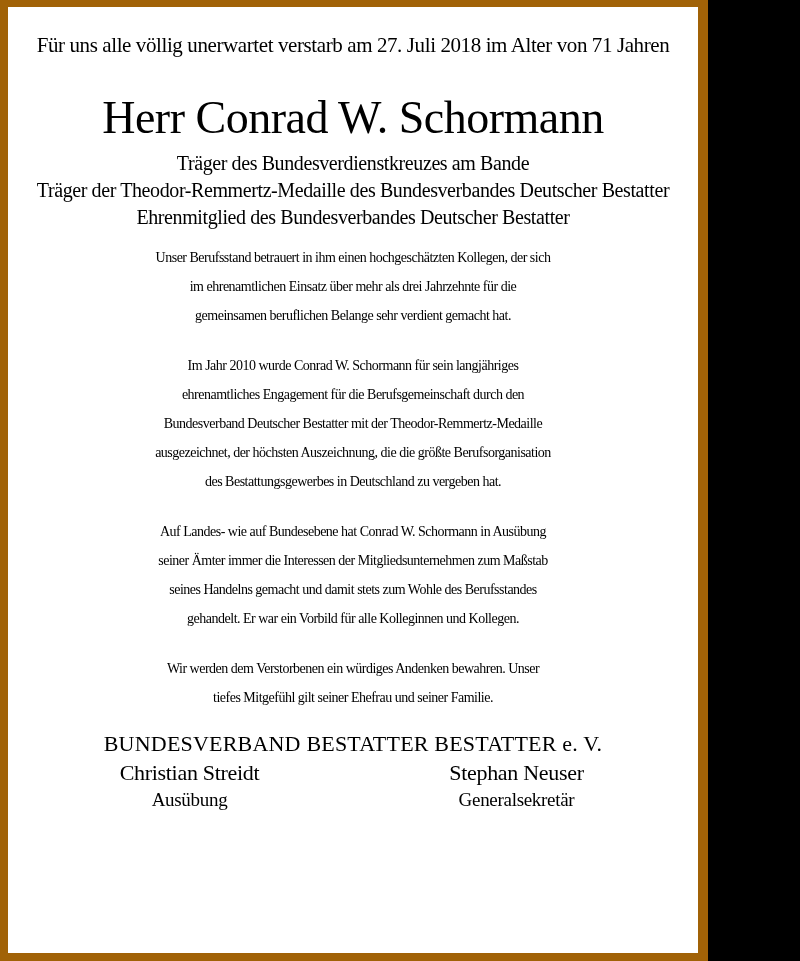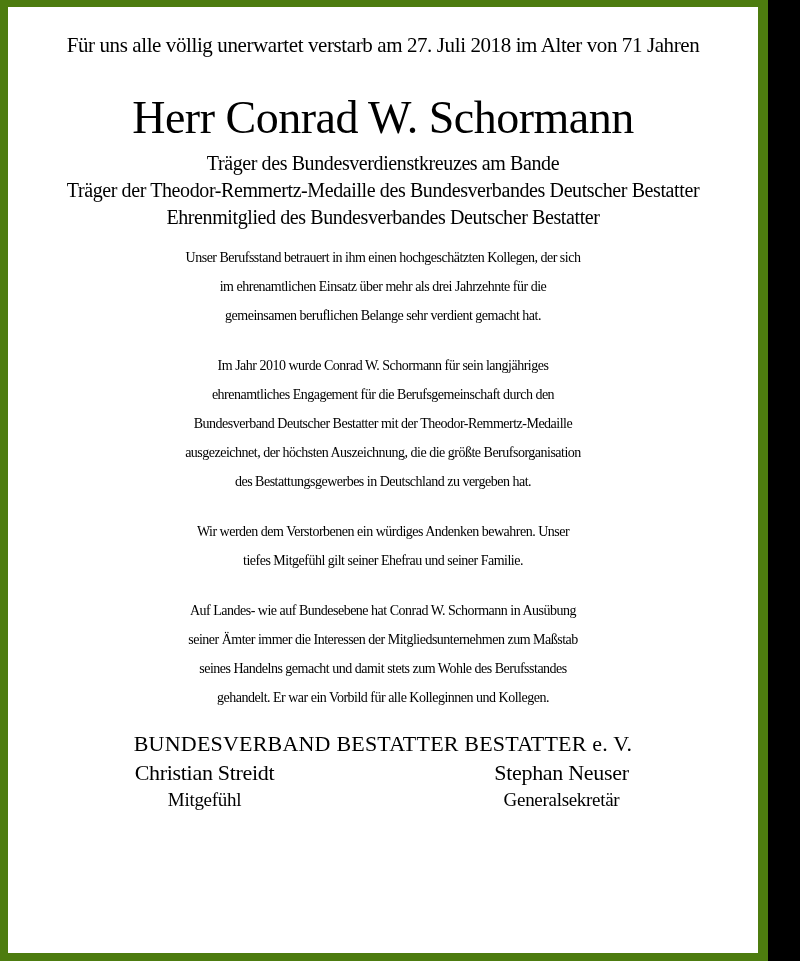--- a/index.html
+++ b/index.html
@@ -10,23 +10,23 @@
     overflow: hidden;
   }
 
   body {
     background: #000000;
     font-family: "Liberation Serif", "DejaVu Serif", serif;
   }
 
   .page {
     position: relative;
-    width: 768px;
+    width: 708px;
     height: 961px;
-    background: #4d7c0f;
+    background: #a16207;
   }
 
   .sheet {
     position: absolute;
     top: 7px;
     left: 8px;
     right: 10px;
     bottom: 8px;
     background: #ffffff;
     color: #000000;
@@ -118,34 +118,34 @@
 im ehrenamtlichen Einsatz über mehr als drei Jahrzehnte für die
 gemeinsamen beruflichen Belange sehr verdient gemacht hat.</p>
 
 
     <p class="para lines">Im Jahr 2010 wurde Conrad W. Schormann für sein langjähriges
 ehrenamtliches Engagement für die Berufsgemeinschaft durch den
 Bundesverband Deutscher Bestatter mit der Theodor-Remmertz-Medaille
 ausgezeichnet, der höchsten Auszeichnung, die die größte Berufsorganisation
 des Bestattungsgewerbes in Deutschland zu vergeben hat.</p>
 
-    <p class="para lines">Wir werden dem Verstorbenen ein würdiges Andenken bewahren. Unser
-tiefes Mitgefühl gilt seiner Ehefrau und seiner Familie.</p>
-
     <p class="para lines">Auf Landes- wie auf Bundesebene hat Conrad W. Schormann in Ausübung
 seiner Ämter immer die Interessen der Mitgliedsunternehmen zum Maßstab
 seines Handelns gemacht und damit stets zum Wohle des Berufsstandes
 gehandelt. Er war ein Vorbild für alle Kolleginnen und Kollegen.</p>
+
+    <p class="para lines">Wir werden dem Verstorbenen ein würdiges Andenken bewahren. Unser
+tiefes Mitgefühl gilt seiner Ehefrau und seiner Familie.</p>
 
     <p class="organization">BUNDESVERBAND BESTATTER BESTATTER e. V.</p>
 
     <div class="sig-row">
       <div class="sig">
         <div class="sig-name">Christian Streidt</div>
-        <div class="sig-role">Mitgefühl</div>
+        <div class="sig-role">Ausübung</div>
       </div>
       <div class="sig">
         <div class="sig-name">Stephan Neuser</div>
         <div class="sig-role">Generalsekretär</div>
       </div>
     </div>
 
   </div>
 </div>
 

